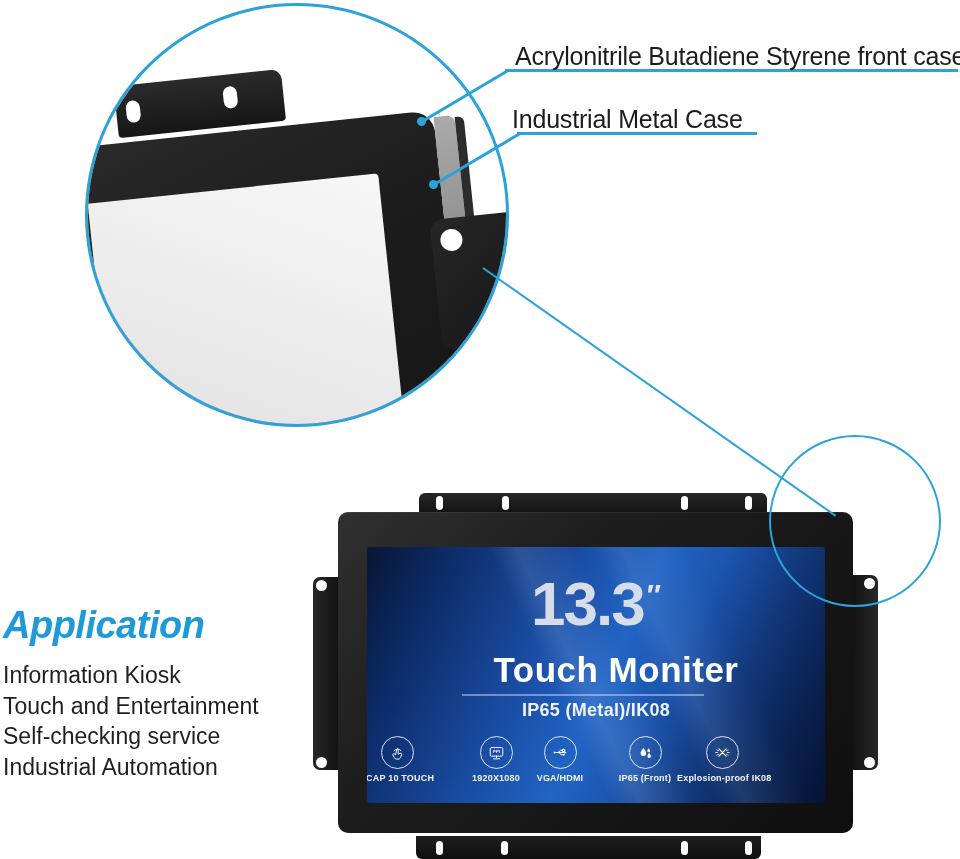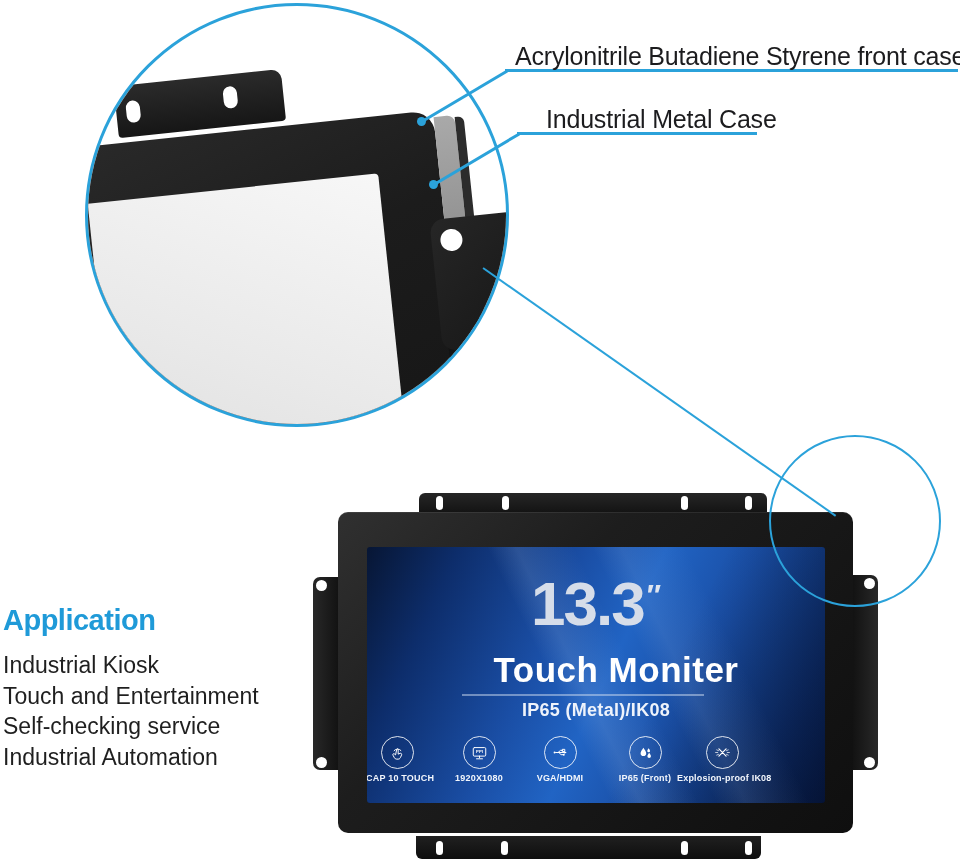--- a/index.html
+++ b/index.html
@@ -38,29 +38,29 @@
   .dot1{left:417px;top:117px;}
   .dot2{left:429px;top:180px;}
   .lead{position:absolute;height:2.5px;background:#2ba2da;transform-origin:0 50%;z-index:4;}
   .lead1{left:422px;top:120px;width:99px;transform:rotate(-30.7deg);}
   .lead2{left:434px;top:183px;width:99px;transform:rotate(-30.7deg);}
   .rule{position:absolute;height:2.5px;background:#2ba2da;z-index:4;}
   .rule1{left:505px;top:69px;width:453px;}
   .rule2{left:517px;top:132px;width:240px;}
   .callout-label{position:absolute;color:#1c1c1e;font-size:25px;letter-spacing:-0.2px;z-index:4;white-space:nowrap;}
   .cl1{left:515px;top:42px;}
-  .cl2{left:546px;top:105px;text-align:center;}
+  .cl2{left:512px;top:105px;text-align:center;}
   
   .connector{position:absolute;left:483px;top:267px;width:431px;height:2.2px;background:#2ba2da;
     transform-origin:0 50%;transform:rotate(35.1deg);z-index:3;}
   .magnifier{position:absolute;left:769px;top:435px;width:172px;height:172px;box-sizing:border-box;
     border:2.5px solid #2ba2da;border-radius:50%;z-index:3;}
   
   .app-block{position:absolute;left:3px;top:604px;z-index:2;}
-  .app-heading{font-size:29px;font-weight:bold;color:#1f9ad8;margin:0 0 13px 0;letter-spacing:-0.5px;}
+  .app-heading{font-size:38px;font-weight:bold;color:#1f9ad8;margin:0 0 13px 0;letter-spacing:-0.5px;font-style:italic;}
   .app-item{font-size:23px;color:#1f1f1f;line-height:30.5px;white-space:nowrap;}
   
   .monitor{position:absolute;left:313px;top:493px;width:565px;height:311px;z-index:1;border-radius:6px;}
   .monitor .bracket{position:absolute;background:linear-gradient(180deg,#262626,#131313);}
   .br-top{left:106px;top:0;width:348px;height:20px;border-radius:6px 6px 0 0;}
   .br-bottom{left:103px;top:343px;width:345px;height:23px;border-radius:0 0 6px 6px;
     background:linear-gradient(180deg,#202020,#0e0e0e)!important;}
   .br-left{left:0;top:84px;width:28px;height:193px;border-radius:7px 0 0 7px;
     background:linear-gradient(90deg,#282828,#101010)!important;}
   .br-right{left:537px;top:82px;width:28px;height:195px;border-radius:0 7px 7px 0;
@@ -78,21 +78,21 @@
       linear-gradient(115deg, #071634 0%, #0d2d6b 16%, #1a4ea5 38%, #2164c4 52%, #1a4fa6 68%, #0e306f 88%, #081f4e 100%);
   }
   .scr-center{position:absolute;left:0;width:100%;text-align:center;}
   .scr-size-row{top:26px;color:#d6dde9;font-weight:bold;font-size:62px;line-height:1;letter-spacing:-2px;}
   .scr-unit{display:inline-block;font-size:30px;letter-spacing:0;transform:translateY(-20px);margin-left:3px;color:#dfe5ef;}
   .scr-title{top:103px;font-size:35px;font-weight:bold;color:#ffffff;letter-spacing:0.5px;padding-left:20px;}
   .scr-divider{position:absolute;left:95px;top:147px;width:242px;height:1.5px;background:rgba(205,220,240,.5);}
   .scr-subtitle{top:153px;font-size:18px;font-weight:bold;color:#eef3fb;letter-spacing:0.3px;}
   .features{position:absolute;left:0;top:189px;width:458px;height:64px;}
   .feature{position:absolute;width:90px;text-align:center;}
-  .f1{left:-15px;}.f2{left:67px;}.f3{left:148px;}.f4{left:233px;}.f5{left:310px;}
+  .f1{left:-15px;}.f2{left:84px;}.f3{left:148px;}.f4{left:233px;}.f5{left:310px;}
   .fcircle{width:33px;height:33px;box-sizing:border-box;border:1.4px solid rgba(255,255,255,.85);
     border-radius:50%;margin:0 auto;display:flex;align-items:center;justify-content:center;}
   .flabel{margin-top:4px;font-size:9px;font-weight:bold;color:#f2f6fc;letter-spacing:.2px;white-space:nowrap;}
   .fcircle svg{display:block;}
 </style>
 </head>
 <body>
 
 <div class="stage">
 
@@ -120,21 +120,21 @@
   <div class="rule rule1"></div>
   <div class="rule rule2"></div>
   <div class="callout-label cl1">Acrylonitrile Butadiene Styrene front case</div>
   <div class="callout-label cl2">Industrial Metal Case</div>
 
   <div class="connector"></div>
   <div class="magnifier"></div>
 
   <div class="app-block">
     <div class="app-heading">Application</div>
-    <div class="app-item">Industrial Kiosk</div>
+    <div class="app-item">Information Kiosk</div>
     <div class="app-item">Touch and Entertainment</div>
     <div class="app-item">Self-checking service</div>
     <div class="app-item">Industrial Automation</div>
   </div>
 
   <div class="monitor">
     <div class="bracket br-top">
       <span class="oval-hole" style="left:17px;top:3px;"></span>
       <span class="oval-hole" style="left:83px;top:3px;"></span>
       <span class="oval-hole" style="left:262px;top:3px;"></span>

